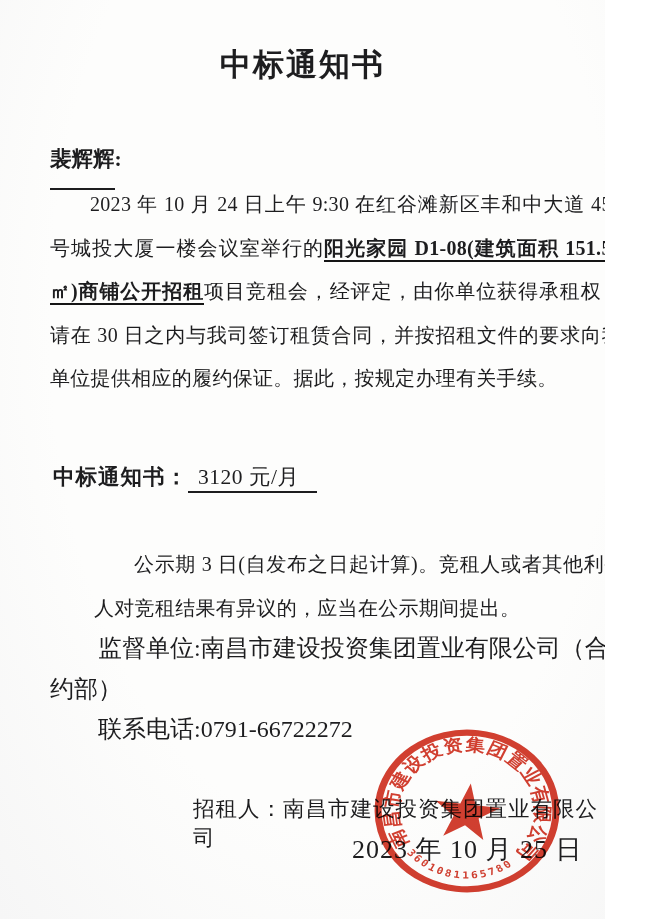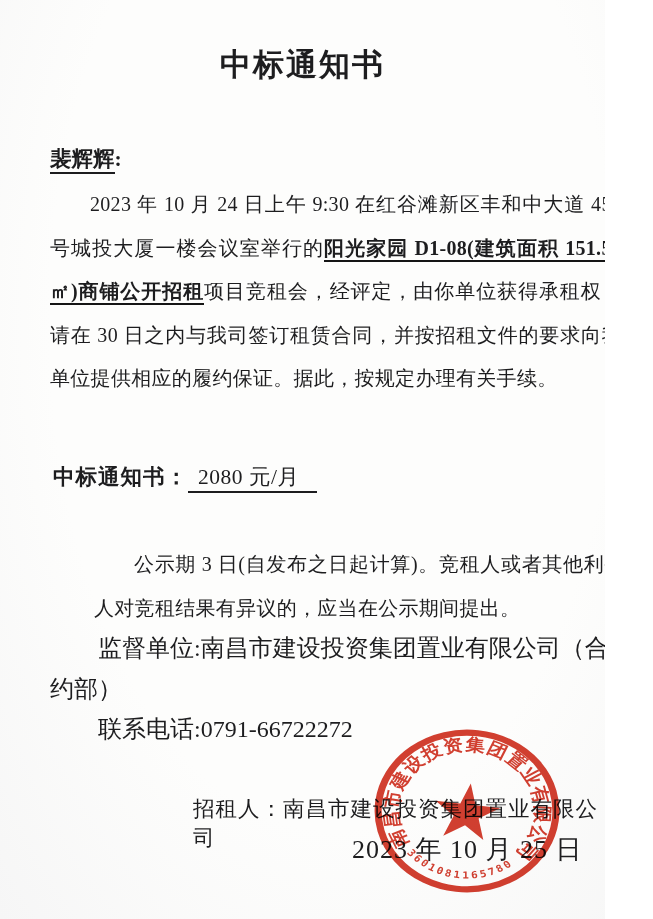--- a/index.html
+++ b/index.html
@@ -15,21 +15,21 @@
   }
   .title{
     position:absolute;top:44px;left:0;right:0;
     margin:0;text-align:center;
     font-size:31px;font-weight:700;letter-spacing:2px;
   }
   .salutation{
     position:absolute;top:144px;left:50px;
     font-size:21.5px;font-weight:700;
   }
-  .salutation .name{border-bottom:2px solid #1d1d1f;padding-bottom:1px;}
+  .salutation .name{border-bottom:2px solid #1d1d1f;padding-bottom:17px;}
   .body-par{
     position:absolute;left:50px;width:572px;margin:0;
     font-size:20px;line-height:43.5px;
     text-align:justify;text-indent:2em;
     letter-spacing:.3px;
   }
   .p1{top:183px;}
   .notice{top:543px;margin-left:44px;}
   .hl{font-weight:700;border-bottom:2px solid #151515;padding-bottom:1px;}
   .result-line{
@@ -78,21 +78,21 @@
 
   <div class="salutation">
     <span class="name">裴辉辉</span><span>:</span>
   </div>
 
   <p class="body-par p1">
     <span>2023 年 10 月 24 日上午 9:30 在红谷滩新区丰和中大道 456 号城投大厦一楼会议室举行的</span><span class="hl">阳光家园 D1-08(建筑面积 151.52 ㎡)商铺公开招租</span><span>项目竞租会，经评定，由你单位获得承租权，请在 30 日之内与我司签订租赁合同，并按招租文件的要求向我单位提供相应的履约保证。据此，按规定办理有关手续。</span>
   </p>
 
   <div class="result-line">
-    <span class="result-label">中标通知书：</span><span class="result-value">2080 元/月</span>
+    <span class="result-label">中标通知书：</span><span class="result-value">3120 元/月</span>
   </div>
 
   <p class="body-par notice">公示期 3 日(自发布之日起计算)。竞租人或者其他利害关系人对竞租结果有异议的，应当在公示期间提出。</p>
 
   <div class="contact">
     <div class="line">监督单位:南昌市建设投资集团置业有限公司（合约部）</div>
     <div class="line">联系电话:0791-66722272</div>
   </div>
 
   <div class="lessor-line">招租人：南昌市建设投资集团置业有限公司</div>

